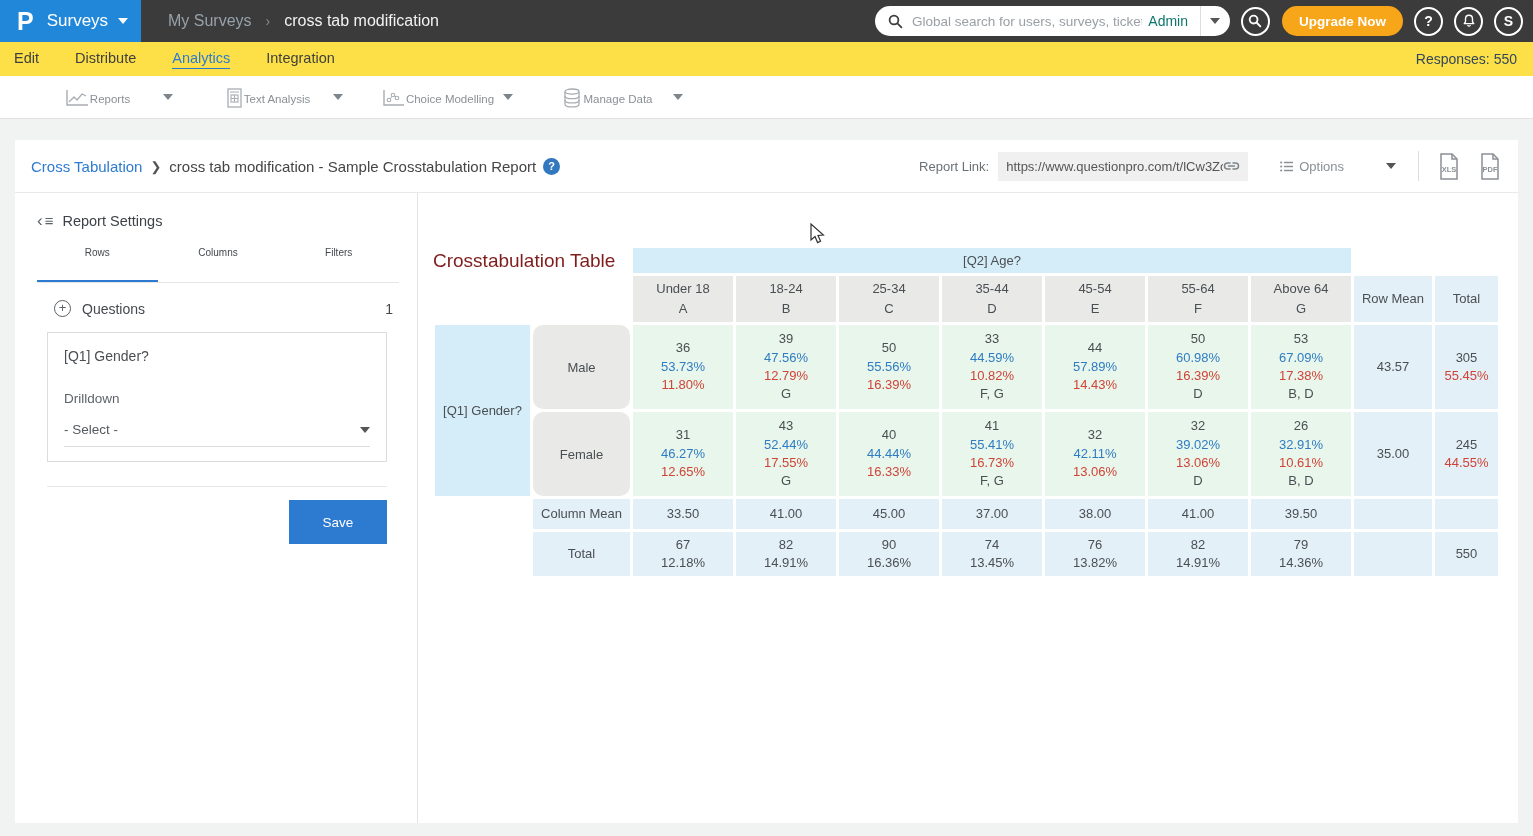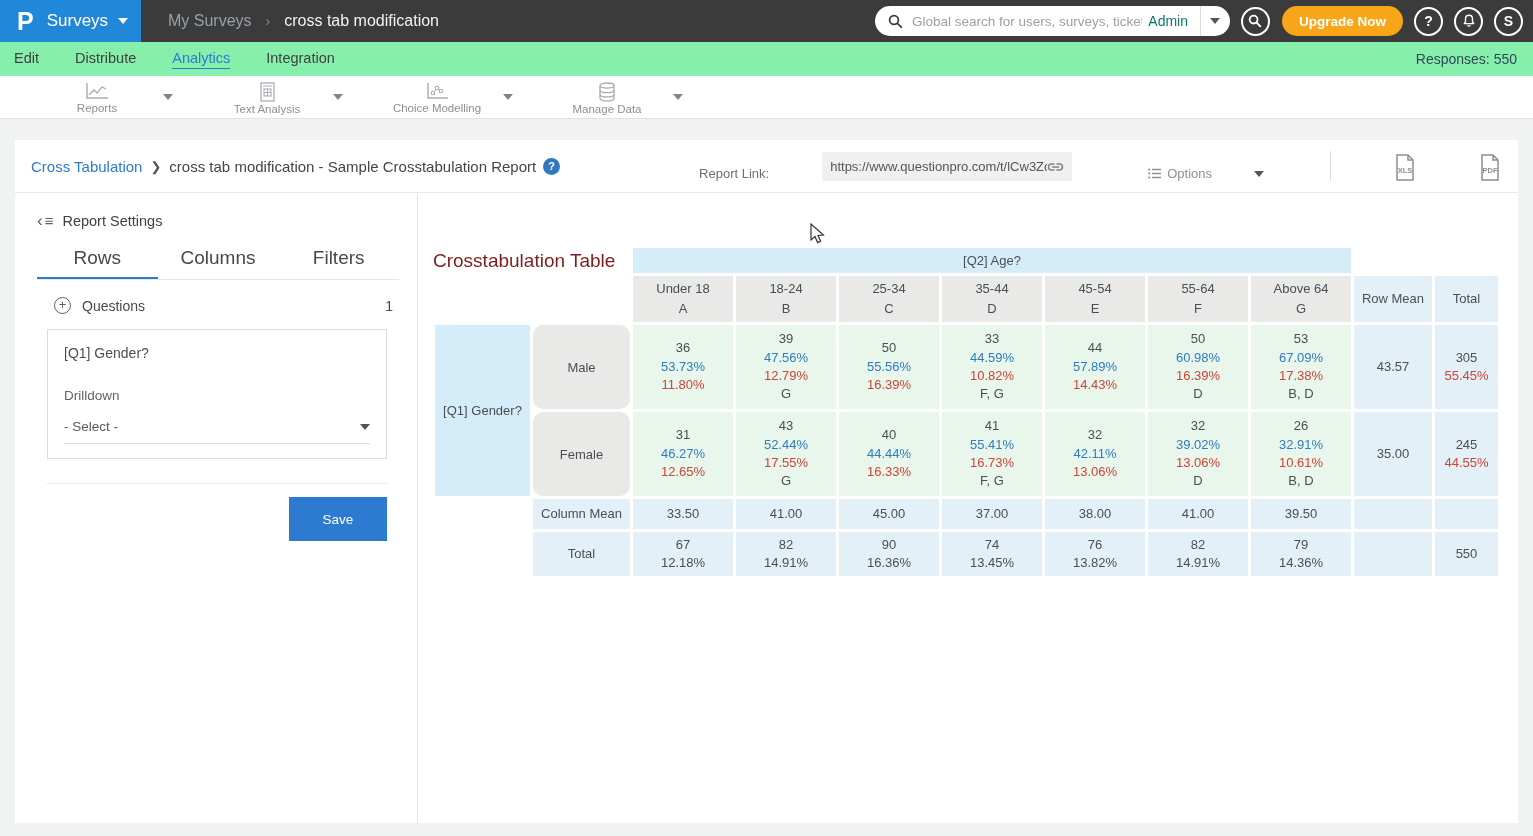--- a/index.html
+++ b/index.html
@@ -23,56 +23,56 @@
   .topbar-right { margin-left:auto; display:flex; align-items:center; padding-right:10px; }
   .searchpill { width:355px; height:30px; background:#fff; border-radius:16px; display:flex; align-items:center; overflow:hidden; }
   .searchpill input { border:none; outline:none; flex:1; font-size:13.5px; font-family:"Liberation Sans",sans-serif; color:#444; padding:0; background:transparent; }
   .searchpill input::placeholder { color:#9aa0a5; }
   .sp-icon { margin:0 9px 0 13px; display:flex; }
   .sp-scope { font-size:14px; color:#0f766e; padding:0 12px 0 6px; cursor:pointer; }
   .sp-caretbox { width:30px; height:30px; border-left:1px solid #ddd; display:flex; align-items:center; justify-content:center; cursor:pointer; }
   .circlebtn { width:29px; height:29px; border:2px solid #fff; border-radius:50%; display:flex; align-items:center; justify-content:center; color:#fff; margin-left:11px; cursor:pointer; font-size:14px; font-weight:bold; }
   .upgrade { margin-left:12px; height:30px; background:#f7a519; color:#fff; border:none; border-radius:16px; font-size:13.5px; font-weight:bold; padding:0 17px; cursor:pointer; font-family:"Liberation Sans",sans-serif; }
   
-  .navrow { height:34px; background:#86efac; display:flex; align-items:center; padding-left:14px; }
+  .navrow { height:34px; background:#fde047; display:flex; align-items:center; padding-left:14px; }
   .navitem { font-size:14.5px; color:#3f3f3f; margin-right:36px; cursor:pointer; padding-bottom:2px; }
   .navitem.active { color:#2d7bd0; border-bottom:1.5px solid #2d7bd0; }
   .responses { margin-left:auto; padding-right:16px; font-size:14px; color:#33475b; }
   
   .toolbar { height:43px; background:#fff; border-bottom:1px solid #e2e2e2; display:flex; padding-left:12px; }
-  .toolgroup { width:170px; position:relative; display:flex; flex-direction:column; align-items:center; justify-content:center; cursor:pointer; padding-top:2px; }
+  .toolgroup { width:170px; position:relative; display:flex; flex-direction:row; align-items:center; justify-content:center; cursor:pointer; padding-top:2px; }
   .toolgroup.active { background:#efefef; }
   .toolgroup .tlabel { font-size:11.5px; color:#8a9095; margin-top:1px; }
   .toolgroup .tcaret { position:absolute; right:9px; top:18px; }
   .gap-strip { height:21px; background:#f1f2f2; }
   
   .card { position:absolute; left:15px; right:15px; top:140px; bottom:13px; background:#fff; }
   .card-head { height:53px; border-bottom:1px solid #e9e9e9; display:flex; align-items:center; padding:0 16px; }
   .rep-crumb { font-size:15px; color:#2d7bd0; cursor:pointer; }
   .rep-sep { color:#555; font-size:13px; margin:0 8px; }
   .rep-title { font-size:15px; color:#454545; }
   .help-circle { width:17px; height:17px; border-radius:50%; background:#3178be; color:#fff; font-size:11px; font-weight:bold; display:inline-flex; align-items:center; justify-content:center; margin-left:7px; cursor:pointer; }
-  .card-head-right { margin-left:auto; display:flex; align-items:flex-end;gap:44px; }
+  .card-head-right { margin-left:auto; display:flex; align-items:center; }
   .replink-label { font-size:13px; color:#6b7075; margin-right:9px; }
   .replink-box { width:250px; height:29px; background:#f0f0f0; display:flex; align-items:center; padding:0 8px; cursor:text; }
   .replink-box .url { flex:1; font-size:13px; color:#555; white-space:nowrap; overflow:hidden; }
   .options-wrap { display:flex; align-items:center; margin-left:32px; cursor:pointer; }
   .options-label { font-size:13px; color:#8a9095; margin-left:6px; }
   .options-caret { margin-left:42px; }
   .vdiv { width:1px; height:30px; background:#ddd; margin:0 18px 0 22px; }
   .exportbtn { margin-right:17px; cursor:pointer; display:flex; }
   
   .card-body { display:flex; height:calc(100% - 53px); }
   .leftpanel { width:403px; border-right:1px solid #e3e3e3; position:relative; }
   .lp-head { display:flex; align-items:center; margin:19px 0 0 22px; }
   .collapse-ic { font-size:15px; color:#5a6066; cursor:pointer; display:flex; align-items:center; }
   .collapse-ic .lt { font-size:17px; margin-right:2px; line-height:1; }
   .lp-title { font-size:14.5px; color:#3c4247; margin-left:9px; }
   .tabs { display:flex; margin:18px 18px 0 22px; border-bottom:1px solid #e5e5e5; }
-  .tab { flex:1; text-align:center; font-size:19px; color:#44494e; padding-bottom:10px; cursor:pointer; }
+  .tab { flex:1; text-align:center; font-size:10px; color:#44494e; padding-bottom:24px; cursor:pointer; }
   .tab.active { box-shadow: inset 0 -2px 0 #2d7bd0; }
   .qrow { display:flex; align-items:center; margin:17px 24px 0 39px; }
   .pluscirc { width:17px; height:17px; border:1.5px solid #5a6066; border-radius:50%; color:#5a6066; font-size:13px; line-height:14px; text-align:center; cursor:pointer; }
   .qrow-label { font-size:14px; color:#44494e; margin-left:11px; }
   .qrow-count { margin-left:auto; font-size:14px; color:#44494e; }
   .qcard { margin:15px 30px 0 32px; border:1px solid #dcdcdc; padding:15px 16px 14px; }
   .qtitle { font-size:14px; color:#4a4f53; }
   .drill-label { font-size:13.5px; color:#5f646a; margin-top:27px; }
   .selectrow { display:flex; align-items:center; margin-top:16px; border-bottom:1px solid #dcdcdc; padding-bottom:9px; cursor:pointer; }
   .select-val { font-size:13.5px; color:#55595e; }

